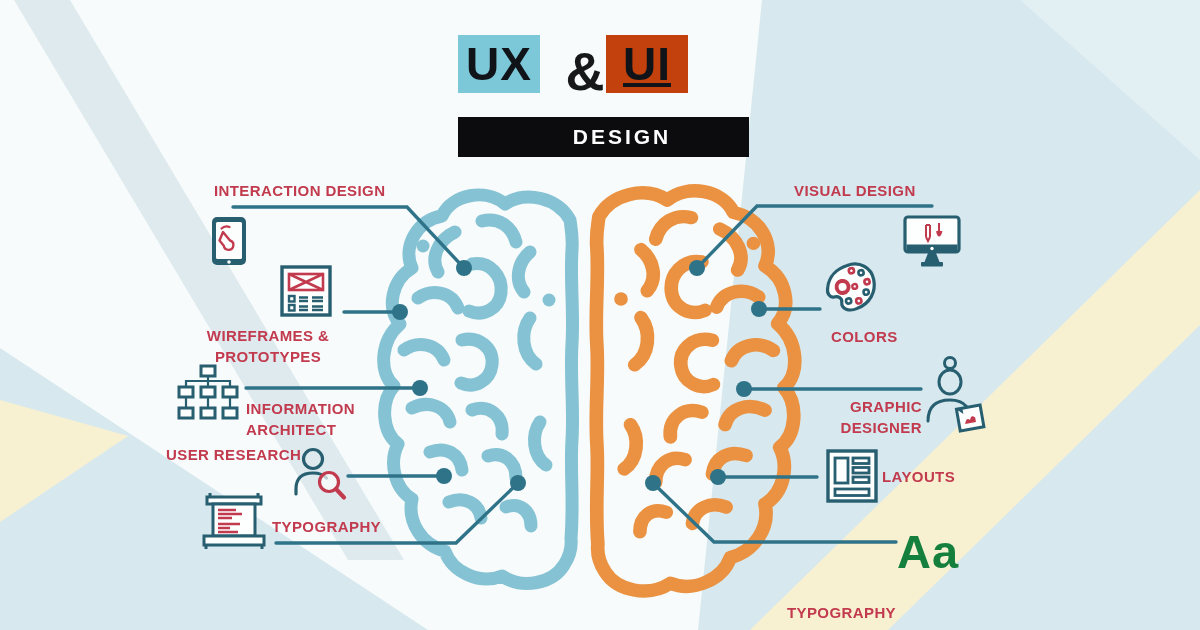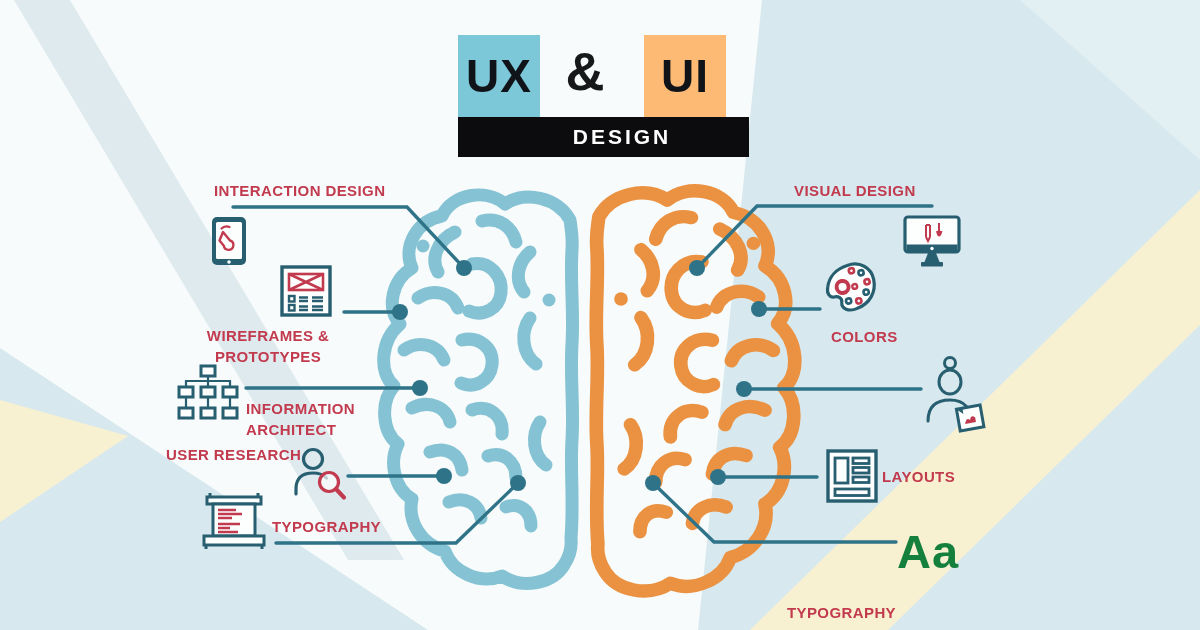--- a/index.html
+++ b/index.html
@@ -8,26 +8,26 @@
     background:#d7e8ee;font-family:"Liberation Sans",sans-serif;
   }
   .bg{position:absolute;inset:0;}
   .bg-white{background:#f7fbfb;clip-path:polygon(0px 0px,762px 0px,698px 630px,428px 630px,0px 348px);}
   .bg-stripe{background:#dfeaee;clip-path:polygon(14px 0px,70px 0px,404px 560px,348px 560px);}
   .bg-topright{background:#e2eff3;clip-path:polygon(1020px 0px,1200px 0px,1200px 160px);}
   .bg-yellow-right{background:#f8f1d1;clip-path:polygon(1200px 190px,1200px 325px,888px 630px,750px 630px);}
   .bg-yellow-left{background:#f8f1d1;clip-path:polygon(0px 400px,128px 436px,0px 522px);}
   .art{position:absolute;left:0;top:0;}
   .hdr-box{
-    position:absolute;top:35px;width:82px;height:82px;
+    position:absolute;top:35px;width:82px;height:58px;
     display:flex;align-items:center;justify-content:center;
     font-weight:700;font-size:46px;color:#101418;letter-spacing:1px;
   }
   .hdr-ux{left:458px;background:#7cc7d8;}
-  .hdr-ui{left:644px;background:#fdba74;}
+  .hdr-ui{left:606px;background:#c2410c;text-decoration:underline;}
   .hdr-amp{
     position:absolute;left:552px;top:40px;width:66px;text-align:center;
     font-weight:700;font-size:54px;color:#16181a;
   }
   .hdr-bar{
     position:absolute;left:458px;top:117px;width:254px;height:40px;background:#0c0c0e;
     display:flex;align-items:center;justify-content:center;
     color:#fdfdfd;font-weight:700;font-size:21px;letter-spacing:3px;padding-left:37px;
   }
   .lbl{
@@ -129,20 +129,24 @@
   <div class="lbl" style="left:214px;top:180px;">INTERACTION DESIGN</div>
   <div class="lbl" style="left:246px;top:398px;">
     <span>INFORMATION</span>
     <span>ARCHITECT</span>
   </div>
   <div class="lbl" style="left:166px;top:444px;">USER RESEARCH</div>
   <div class="lbl" style="left:272px;top:516px;">TYPOGRAPHY</div>
 
   <div class="lbl" style="left:794px;top:180px;">VISUAL DESIGN</div>
   <div class="lbl" style="left:831px;top:326px;">COLORS</div>
+  <div class="lbl right" style="left:838px;top:396px;width:84px;">
+    <span>GRAPHIC</span>
+    <span>DESIGNER</span>
+  </div>
   <div class="lbl" style="left:882px;top:466px;text-align:center;">LAYOUTS</div>
   <div class="lbl" style="left:787px;top:554px;margin-top:48px;">TYPOGRAPHY</div>
   <div class="aa">Aa</div>
 
   <svg class="icon" style="left:210px;top:215px;" width="38" height="52" viewBox="0 0 38 52">
     <rect x="2" y="2" width="34" height="48" rx="5" fill="#275e70"></rect>
     <rect x="6" y="7" width="26" height="37" rx="1.5" fill="#fcfdfd"></rect>
     <circle cx="19" cy="47" r="1.8" fill="#fcfdfd"></circle>
     <path d="M11.5 13.5 q3.5 -3.5 8 -1.5" fill="none" stroke="#c23a4e" stroke-width="2.2" stroke-linecap="round"></path>
     <path d="M13 17 l7 8.5 a4.8 4.8 0 1 1 -6.2 5.2 l-4.3 -5.2 z" fill="#fdfdfd" stroke="#c23a4e" stroke-width="2.4" stroke-linejoin="round"></path>

